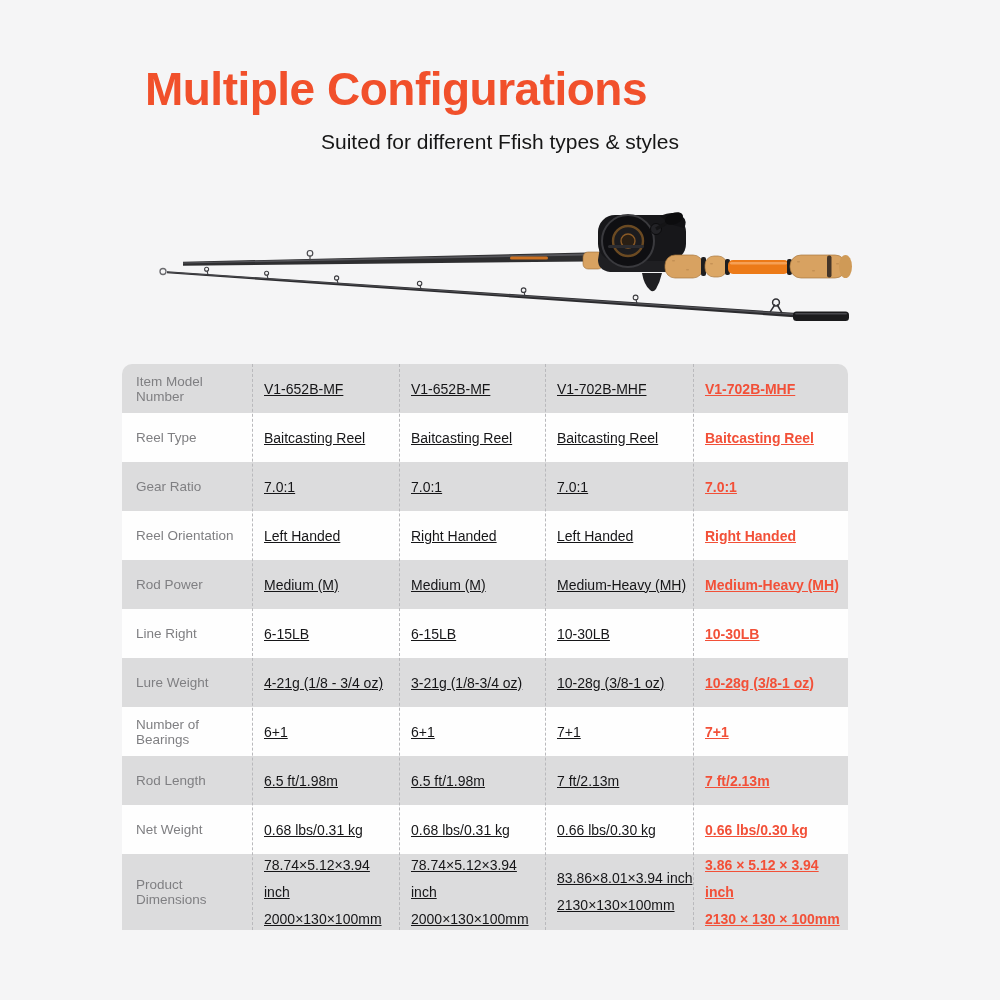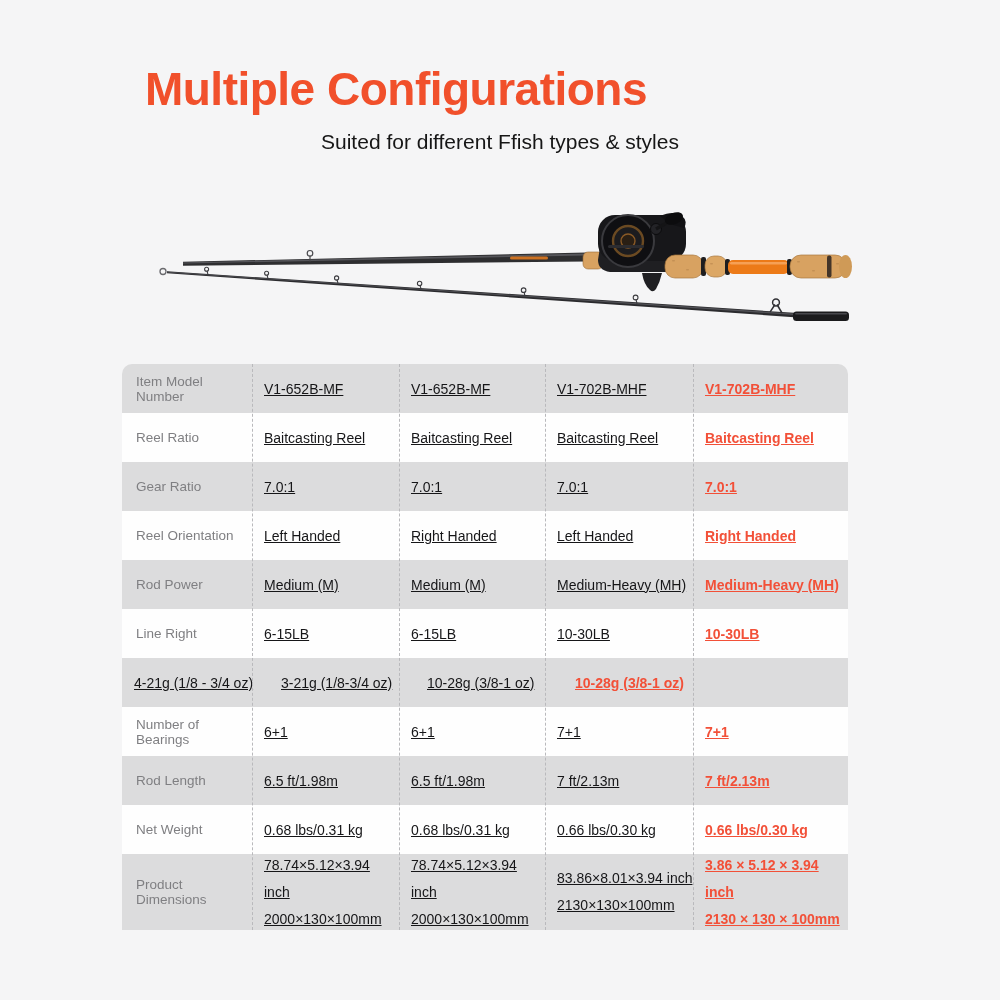--- a/index.html
+++ b/index.html
@@ -157,21 +157,21 @@
   <div class="spec-table">
     <div id="rows-host">
         <div class="row">
           <div class="cell label">Item Model Number</div>
           <div class="cell value c1">V1-652B-MF</div>
           <div class="cell value c2">V1-652B-MF</div>
           <div class="cell value c3">V1-702B-MHF</div>
           <div class="cell value c4 highlight">V1-702B-MHF</div>
         </div>
         <div class="row">
-          <div class="cell label">Reel Ratio</div>
+          <div class="cell label">Reel Type</div>
           <div class="cell value c1">Baitcasting Reel</div>
           <div class="cell value c2">Baitcasting Reel</div>
           <div class="cell value c3">Baitcasting Reel</div>
           <div class="cell value c4 highlight">Baitcasting Reel</div>
         </div>
         <div class="row">
           <div class="cell label">Gear Ratio</div>
           <div class="cell value c1">7.0:1</div>
           <div class="cell value c2">7.0:1</div>
           <div class="cell value c3">7.0:1</div>
@@ -192,20 +192,21 @@
           <div class="cell value c4 highlight">Medium-Heavy (MH)</div>
         </div>
         <div class="row">
           <div class="cell label">Line Right</div>
           <div class="cell value c1">6-15LB</div>
           <div class="cell value c2">6-15LB</div>
           <div class="cell value c3">10-30LB</div>
           <div class="cell value c4 highlight">10-30LB</div>
         </div>
         <div class="row">
+          <div class="cell label">Lure Weight</div>
           <div class="cell value c1">4-21g (1/8 - 3/4 oz)</div>
           <div class="cell value c2">3-21g (1/8-3/4 oz)</div>
           <div class="cell value c3">10-28g (3/8-1 oz)</div>
           <div class="cell value c4 highlight">10-28g (3/8-1 oz)</div>
         </div>
         <div class="row">
           <div class="cell label">Number of Bearings</div>
           <div class="cell value c1">6+1</div>
           <div class="cell value c2">6+1</div>
           <div class="cell value c3">7+1</div>

